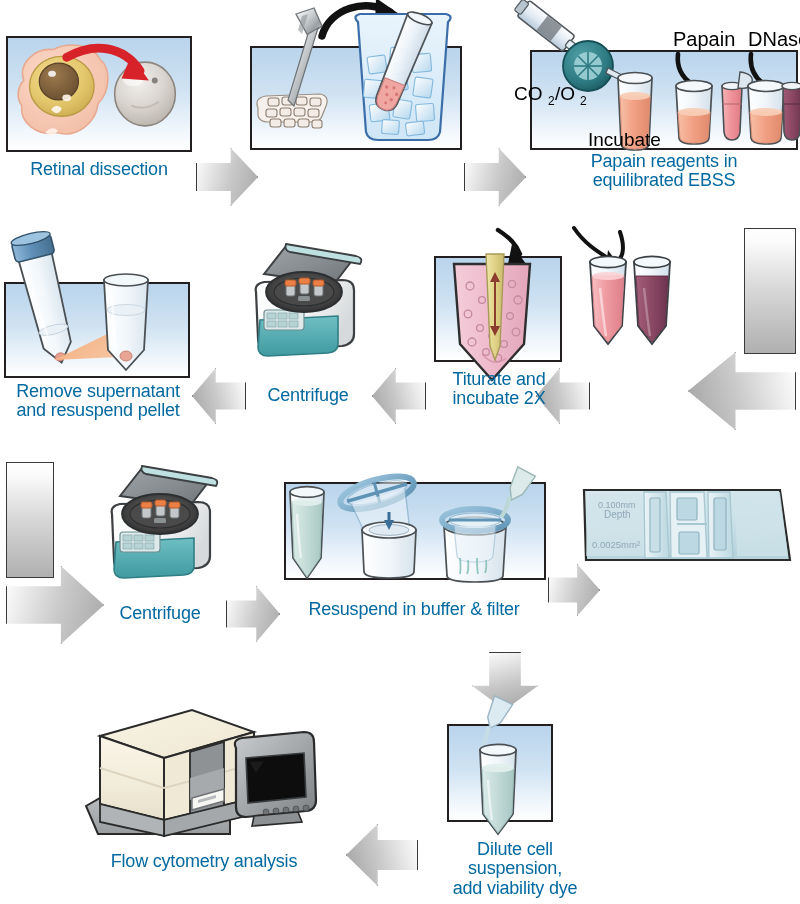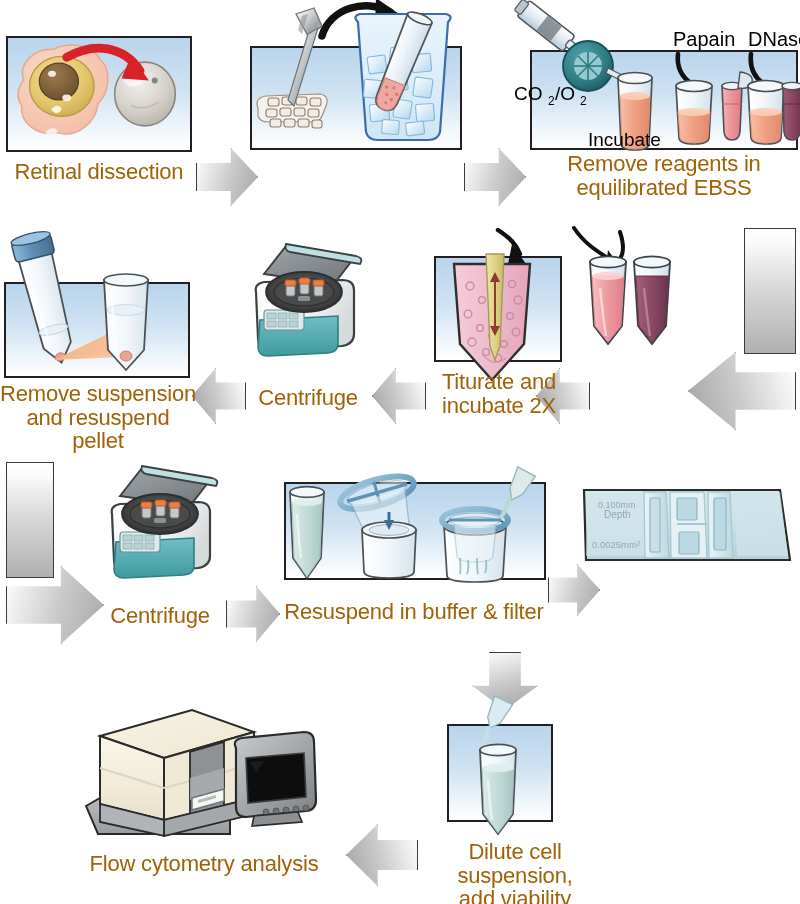--- a/index.html
+++ b/index.html
@@ -19,24 +19,24 @@
     border: 2px solid #231f20;
     background: linear-gradient(to bottom, #b9d4ec 0%, #cfe2f2 45%, #eef5fb 80%, #ffffff 100%);
     overflow: hidden;
   }
   .panel.noborder { border: none; background: none; }
 
   
   .caption {
     position: absolute;
     text-align: center;
-    font-size: 22px;
+    font-size: 18px;
     line-height: 1.07;
     letter-spacing: -0.2px;
-    color: #a16207;
+    color: #0369a1;
     white-space: pre-line;
     font-family: "Liberation Sans", sans-serif;
   }
 
   
   .arrow { position: absolute; }
   .arrow > div {
     width: 100%; height: 100%;
     border: 1.6px solid #3a3a3a;
   }
@@ -300,21 +300,21 @@
       <path d="M250 112 l32 0 l-2 26 q-1 5 -14 5 q-13 0 -14 -5 Z" fill="url(#salmonG)" stroke="#d98a6e" stroke-width="0.9"></path>
       <ellipse cx="266" cy="86" rx="18" ry="5.5" fill="#f4f8fb" stroke="#4b5054" stroke-width="1.6"></ellipse>
       <ellipse cx="266" cy="112" rx="16" ry="4" fill="#f8cdb6" opacity="0.95"></ellipse>
     </g>
     <g>
       <path d="M283 86 l19 0 l-2 46 q-1 8 -8 8 q-7 0 -8 -8 Z" fill="url(#maroonG)" stroke="#4b5054" stroke-width="1.6"></path>
       <ellipse cx="292" cy="86" rx="10" ry="3.6" fill="#eef4f8" stroke="#4b5054" stroke-width="1.4"></ellipse>
       <line x1="284" y1="104" x2="302" y2="104" stroke="#5b2b42" stroke-width="1"></line>
     </g>
   </svg>
-  <div class="caption" style="left:530px; top:152px; width:268px;">Remove reagents in
+  <div class="caption" style="left:530px; top:152px; width:268px;">Papain reagents in
 equilibrated EBSS</div>
 
   <div class="vbar" style="left:744px; top:228px; width:52px; height:126px;">
       <div></div>
     </div>
   <div class="arrow left" style="left:688px; top:352px; width:108px; height:78px;">
       <div></div>
     </div>
 
   <div class="panel noborder" style="left:586px; top:248px; width:110px; height:112px;"></div>
@@ -504,21 +504,21 @@
     <path d="M54 128 L140 86 L140 124 Z" fill="url(#pourG)" opacity="0.95"></path>
 
     <g>
       <path d="M104 48 l44 0 l-4 70 l-18 20 l-18 -20 Z" fill="url(#clearT)" stroke="#4a5054" stroke-width="1.8"></path>
       <ellipse cx="126" cy="48" rx="22" ry="6" fill="#f3f8fb" stroke="#4a5054" stroke-width="1.6"></ellipse>
       <ellipse cx="126" cy="78" rx="19" ry="5.5" fill="#e9f1f7" opacity="0.85" stroke="#bccbd6" stroke-width="0.8"></ellipse>
       <ellipse cx="126" cy="124" rx="6" ry="5" fill="#e8a594" stroke="#c07b6c" stroke-width="0.9"></ellipse>
       <path d="M112 62 q2 40 4 56" stroke="#ffffff" stroke-width="2.6" opacity="0.6" fill="none"></path>
     </g>
   </svg>
-  <div class="caption" style="left:0px; top:382px; width:196px;">Remove suspension
+  <div class="caption" style="left:0px; top:382px; width:196px;">Remove supernatant
 and resuspend pellet</div>
 
   <div class="vbar" style="left:6px; top:462px; width:48px; height:116px;">
       <div></div>
     </div>
   <div class="arrow right" style="left:6px; top:566px; width:98px; height:78px;">
       <div></div>
     </div>
 
   <svg class="overflow-ill" style="left:98px; top:462px; width:130px; height:130px;" viewBox="0 0 130 130">

